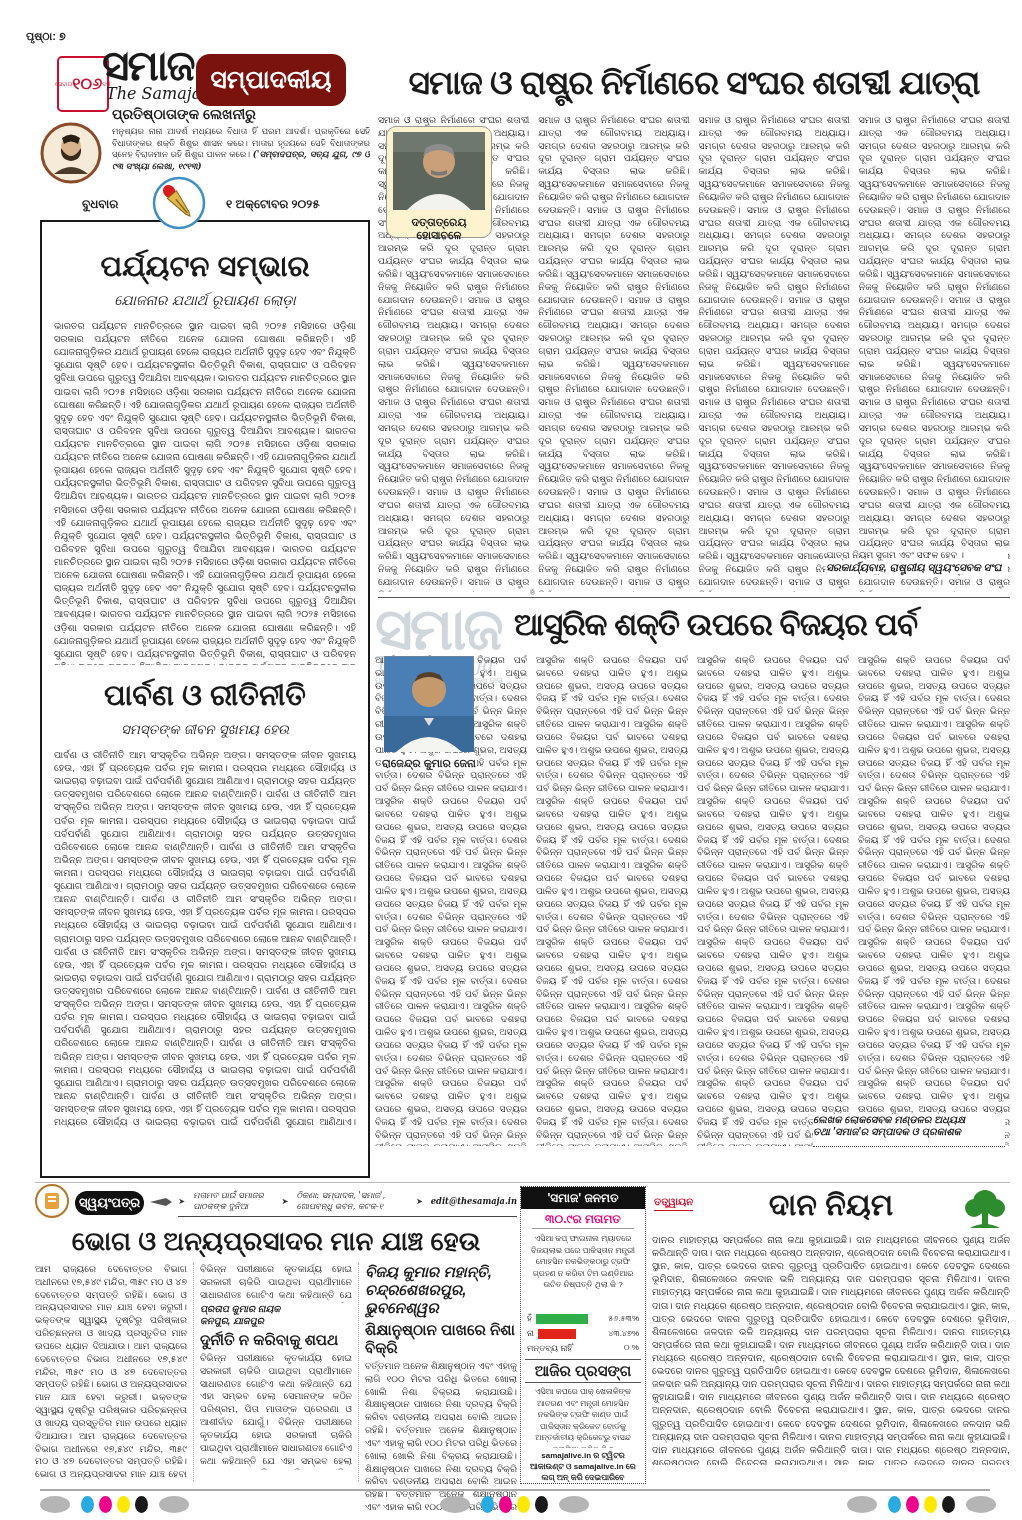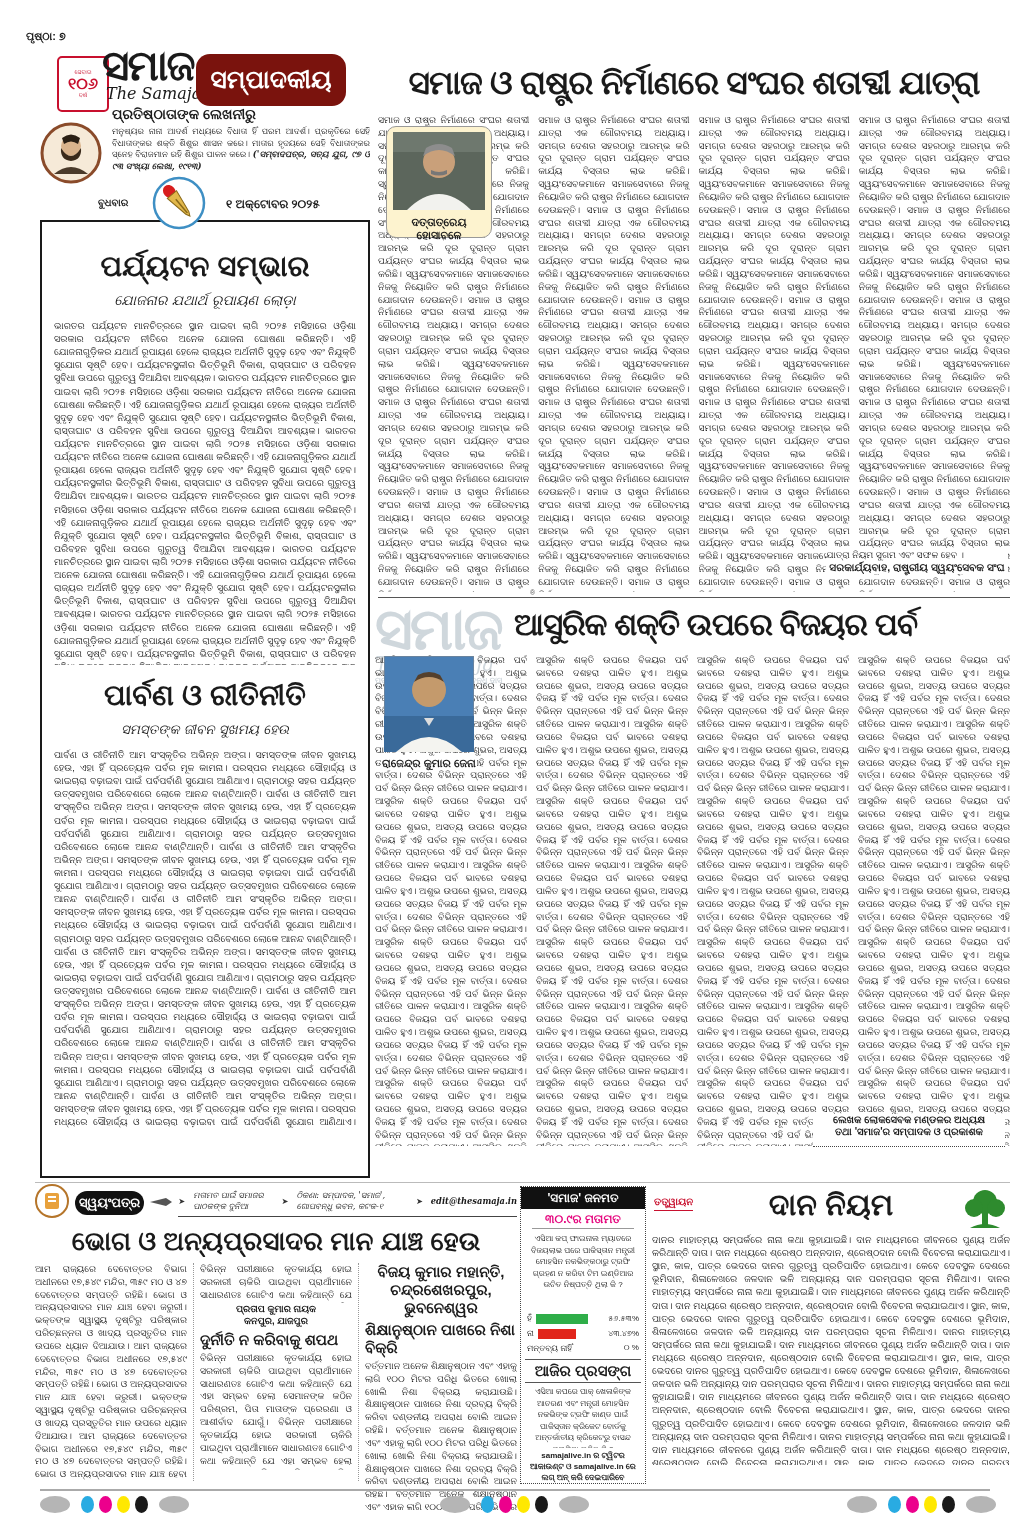--- a/index.html
+++ b/index.html
@@ -4,34 +4,34 @@
 <style>
   html,body{margin:0;padding:0;background:#e8e8e8;}
   .page{position:relative;width:1022px;height:1520px;background:#ffffff;margin:0 auto;
         font-family:"Liberation Sans",sans-serif;color:#1a1a1a;overflow:hidden;}
   .abs{position:absolute;}
   .jtext{text-align:justify;overflow:hidden;line-height:1.38;color:#222;}
   .serifit{font-family:"DejaVu Serif","Liberation Serif",serif;font-style:italic;}
   .nowrap{white-space:nowrap;overflow:hidden;}
   .colrow{display:flex;}
   .ncol{flex:1;font-size:9.3px;}
-  .sigline{font-weight:bold;text-align:center;}
+  .sigline{font-style:italic;font-weight:bold;text-align:left;}
   .reggroup{display:flex;align-items:center;gap:5px;}
   .regpill{width:30px;height:17px;border-radius:50%;}
   .regdot{width:13px;height:17px;border-radius:50%;}
 </style>
 </head>
 <body>
 
 <div class="page">
 
   <div class="abs" style="left:26px;top:30px;font-size:11px;font-weight:bold;">ପୃଷ୍ଠା: ୭</div>
 
   <div class="abs" style="left:57px;top:56px;width:48px;height:52px;border:2px solid #c8102e;border-radius:5px;
-       display:flex;flex-direction:column;align-items:center;justify-content:center;color:#c8102e;background:#fff;">
+       display:flex;flex-direction:row;align-items:center;justify-content:center;color:#c8102e;background:#fff;">
     <div style="font-size:6px;">ସେବାର</div>
     <div style="font-size:16px;font-weight:bold;line-height:1;">୧୦୬</div>
     <div style="font-size:6px;">ବର୍ଷ</div>
   </div>
 
   <div class="abs" style="left:102px;top:44px;width:100px;">
     <div style="font-size:42px;font-weight:bold;letter-spacing:-2px;line-height:1.05;">ସମାଜ</div>
     <div class="serifit" style="font-size:16px;margin-top:-4px;margin-left:4px;">The Samaja</div>
   </div>
 
@@ -48,21 +48,21 @@
       <path d="M14 52 q17 -14 34 0 z" fill="#4a3a2a"></path>
       <path d="M22 16 q9 -7 18 0 l-2 6 q-7 -5 -14 0 z" fill="#2a1f14"></path>
     </svg>
   </span>
 
   <div class="abs jtext" style="left:112px;top:126px;width:258px;height:62px;font-size:8.5px;">
     <span>ମନୁଷ୍ୟର ନାନା ଆଦର୍ଶ ମଧ୍ୟରେ ବିଧାତା ହିଁ ପରମ ଆଦର୍ଶ। ପ୍ରକୃତିରେ ସେହି ବିଧାତାଙ୍କର ଶକ୍ତି ଶିଶୁର ଶାସନ କରେ। ମାତାର ହୃଦୟରେ ସେହି ବିଧାତାଙ୍କର ସ୍ନେହ ବିରାଜମାନ ରହି ଶିଶୁର ପାଳନ କରେ। </span>
     <span class="serifit" style="font-weight:bold;">('ସମ୍ବାଦପତ୍ର, ସତ୍ୟ ଯୁଗ, ୯୭ ଓ ୯୩ ସଂଖ୍ୟା ଲେଖା, ୧୯୧୩)</span>
   </div>
 
-  <div class="abs" style="left:98px;top:197px;font-size:10px;font-weight:bold;">ବୁଧବାର</div>
+  <div class="abs" style="left:82px;top:197px;font-size:12px;font-weight:bold;">ବୁଧବାର</div>
   <span class="abs" style="left:152px;top:176px;z-index:3;">
     <svg width="54" height="54" viewBox="0 0 54 54">
       <circle cx="27" cy="27" r="25" fill="#ffffff" stroke="#3e8fc4" stroke-width="2.5"></circle>
       <g transform="rotate(-40 27 27)">
         <ellipse cx="27" cy="12" rx="6" ry="7" fill="#d81d1d"></ellipse>
         <path d="M21 16 L33 16 L29 40 L27 44 L25 40 Z" fill="#e2b84b" stroke="#8a6a1a" stroke-width="1"></path>
         <line x1="27" y1="22" x2="27" y2="40" stroke="#8a6a1a" stroke-width="1.5"></line>
       </g>
     </svg>
   </span>

